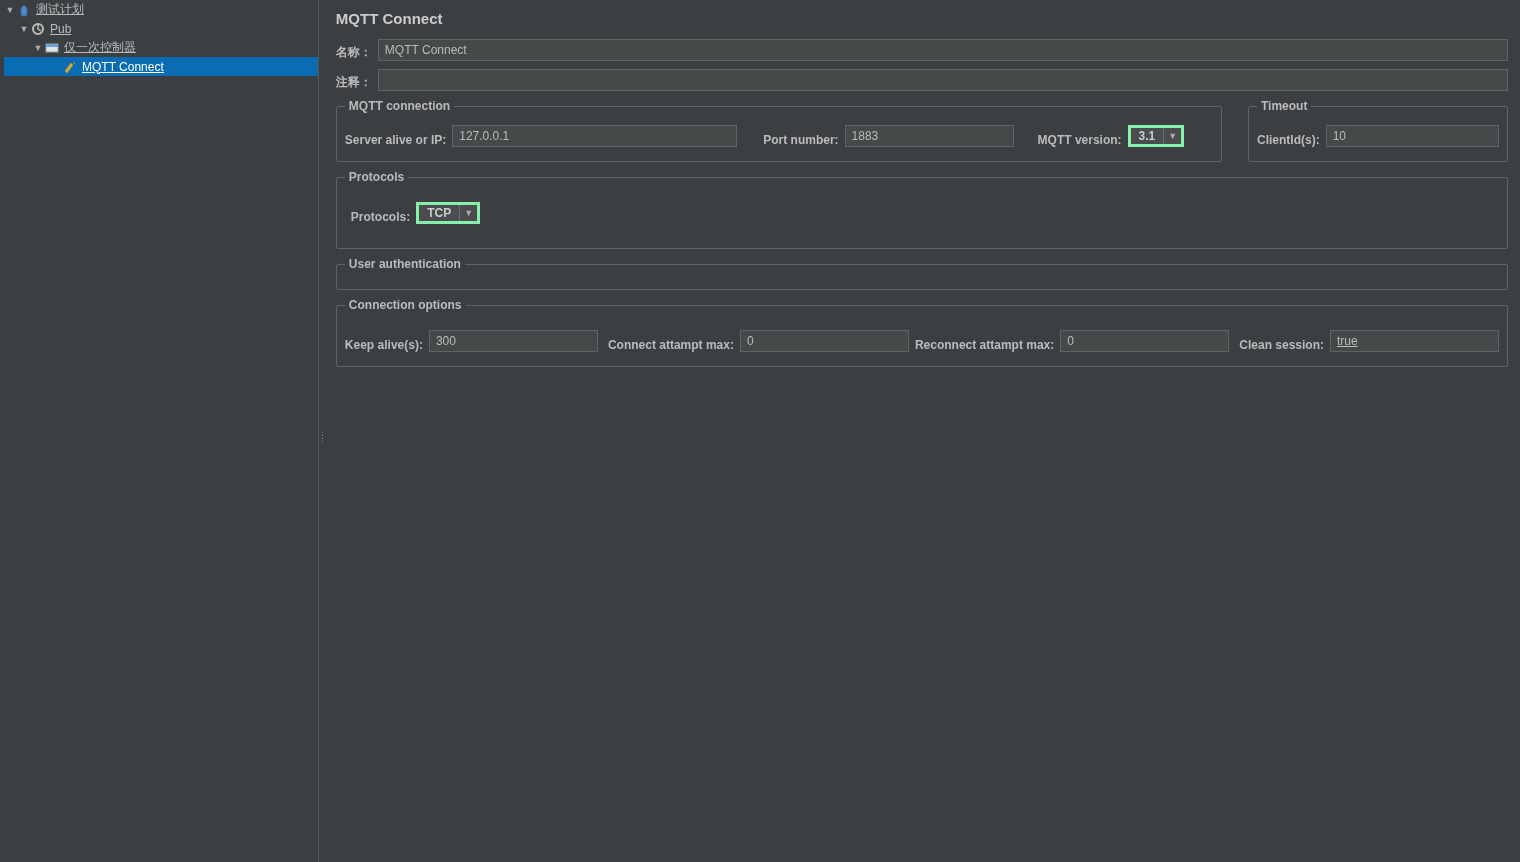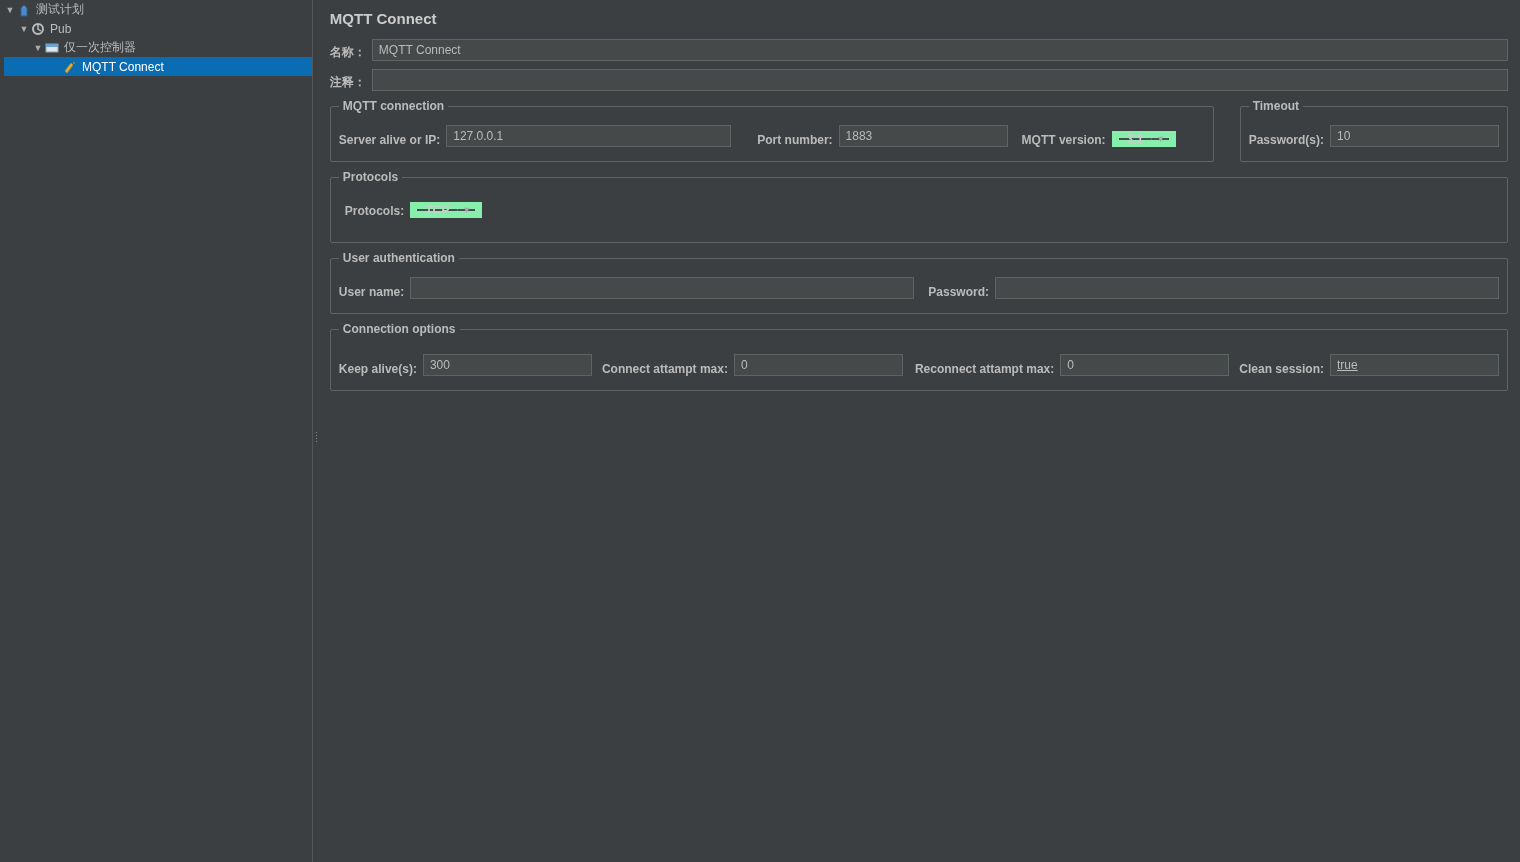--- a/index.html
+++ b/index.html
@@ -43,21 +43,21 @@
   font-size: 9px;
   color: #aaa;
 }
 .ico {
   width: 16px; height: 16px;
   margin-right: 4px;
   display: inline-flex;
   align-items: center;
   justify-content: center;
 }
-.tree-label { font-size: 12px; }
+.tree-label { font-size: 12px; text-decoration: underline; }
 
 .splitter {
   width: 8px;
   height: 100%;
   position: relative;
   background: #3c3f41;
 }
 .splitter::after{
   content:"";
   position:absolute; left:2px; top:50%;
@@ -97,24 +97,23 @@
   height: 22px;
   background: #45494a;
   border: 1px solid #5e6364;
   color: #bbbbbb;
   padding: 0 6px;
   font-size: 12px;
 }
 .select {
   display: inline-flex;
   align-items: center;
-  height: 16px;
+  height: 22px;
   background: #4a4d4f;
-  border: 7px solid #86efac;
-  font-style: italic;
+  border: 3px solid #86efac;
 }
 .select .val {
   padding: 0 8px;
   font-weight: bold;
   color: #cccccc;
 }
 .select .arrow {
   width: 18px; height: 100%;
   border-left: 1px solid #6b6f70;
   display:flex;align-items:center;justify-content:center;
@@ -219,70 +218,64 @@
     </div>
 
     <div class="hsplit">
       <fieldset>
         <legend>MQTT connection</legend>
         <div class="row">
           <span class="lbl">Server alive or IP:</span>
           <input type="text" class="field" style="flex: 0 0 285px;" value="127.0.0.1">
           <span class="lbl" style="margin-left:26px">Port number:</span>
           <input type="text" class="field" style="flex: 0 0 120px;" value="1883">
-          <span class="lbl" style="margin-left:14px">MQTT version:</span>
+          <span class="lbl" style="margin-left:24px">MQTT version:</span>
           <div class="select">
             <span class="val">3.1</span>
             <span class="arrow">▼</span>
           </div>
         </div>
       </fieldset>
 
       <fieldset>
         <legend>Timeout</legend>
         <div class="row">
-          <span class="lbl">Password(s):</span>
+          <span class="lbl">ClientId(s):</span>
           <input type="text" class="field" value="10" style="">
         </div>
       </fieldset>
     </div>
 
     <fieldset>
       <legend>Protocols</legend>
       <div class="row" style="padding:6px 0 10px 6px">
         <span class="lbl">Protocols:</span>
         <div class="select">
           <span class="val">TCP</span>
           <span class="arrow">▼</span>
         </div>
       </div>
     </fieldset>
 
     <fieldset>
       <legend>User authentication</legend>
-      <div class="row">
-        <span class="lbl">User name:</span>
-        <input type="text" class="field" value="" style="">
-        <span class="lbl" style="margin-left:14px">Password:</span>
-        <input type="text" class="field" value="" style="">
-      </div>
     </fieldset>
 
     <fieldset>
       <legend>Connection options</legend>
 
 
       <div class="row" style="margin-top:10px">
         <span class="lbl">Keep alive(s):</span>
         <input type="text" class="field" style="flex: 0 0 140px;" value="300">
 
         <span class="lbl" style="margin-left:10px">Connect attampt max:</span>
         <input type="text" class="field" style="flex: 0 0 140px;" value="0">
 
-        <span class="lbl" style="margin-left:12px">Reconnect attampt max:</span>
+        <span class="lbl" style="margin-left:6px">Reconnect attampt max:</span>
         <input type="text" class="field" style="flex: 0 0 140px;" value="0">
 
         <span class="lbl" style="margin-left:10px">Clean session:</span>
         <input type="text" class="field" style="flex: 0 0 140px; text-decoration: underline;" value="true">
       </div>
     </fieldset>
 
   </div>
 </div>
 

